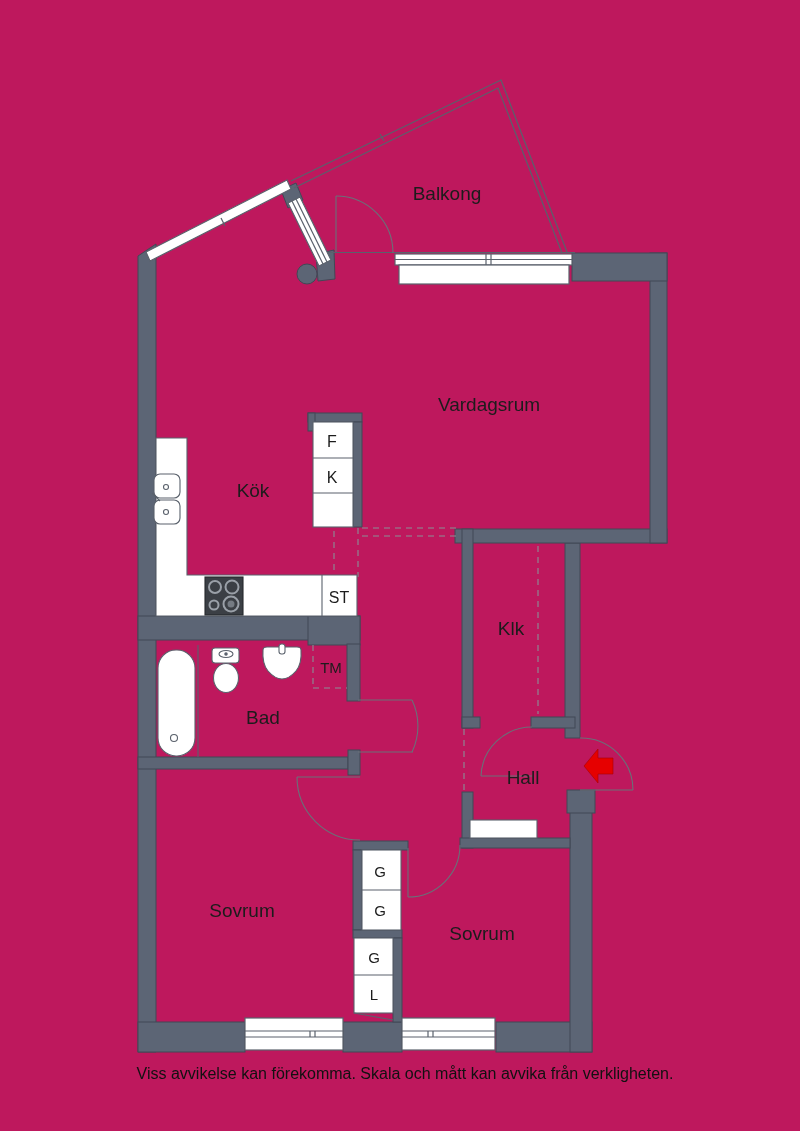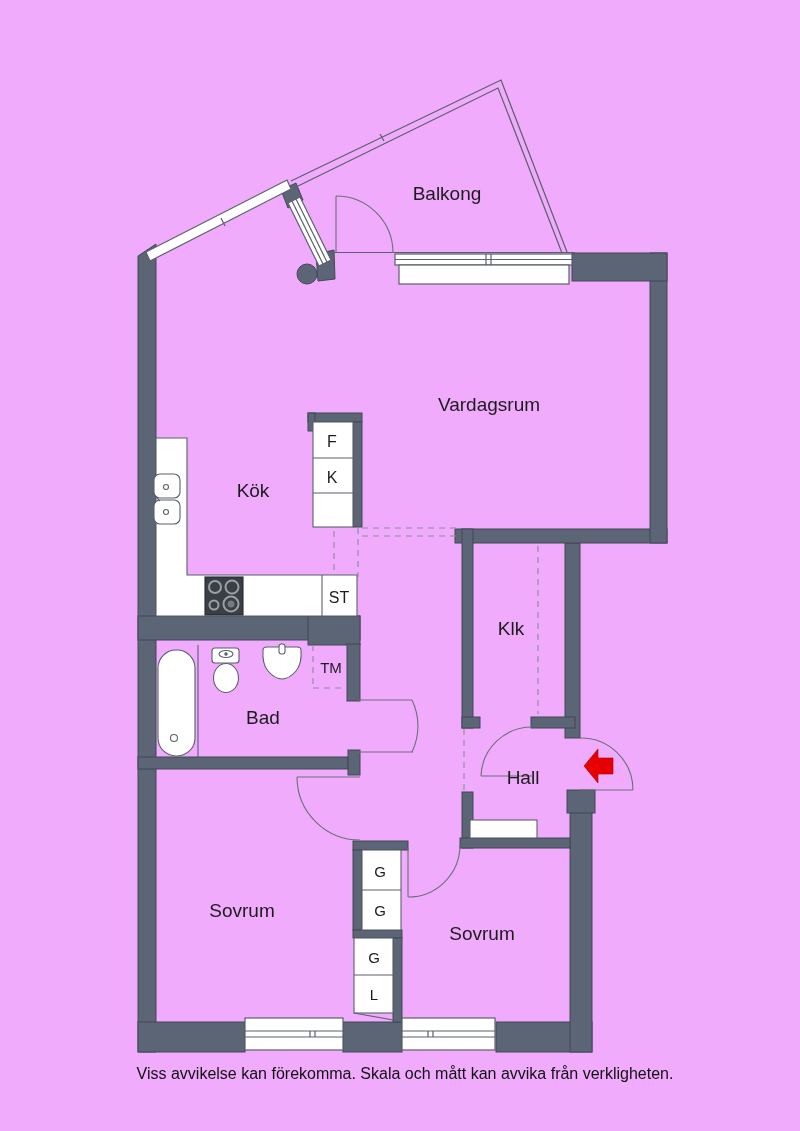--- a/index.html
+++ b/index.html
@@ -1,16 +1,16 @@
 <!DOCTYPE html>
 <html><head>
 <meta charset="utf-8">
 <style>
   html,body{margin:0;padding:0;background:#ffffff;}
-  .page{position:relative;width:800px;height:1131px;background:#f0abfc;font-family:"Liberation Sans",sans-serif;}
+  .page{position:relative;width:800px;height:1131px;background:#be185d;font-family:"Liberation Sans",sans-serif;}
   svg{display:block;}
   text{fill:#1c1c1c;font-family:"Liberation Sans",sans-serif;}
   .room-label{font-size:19px;}
   .small-label{font-size:16px;}
   .tiny-label{font-size:15px;}
   .caption{font-size:16px;fill:#111;}
 </style>
 </head>
 <body>
 

